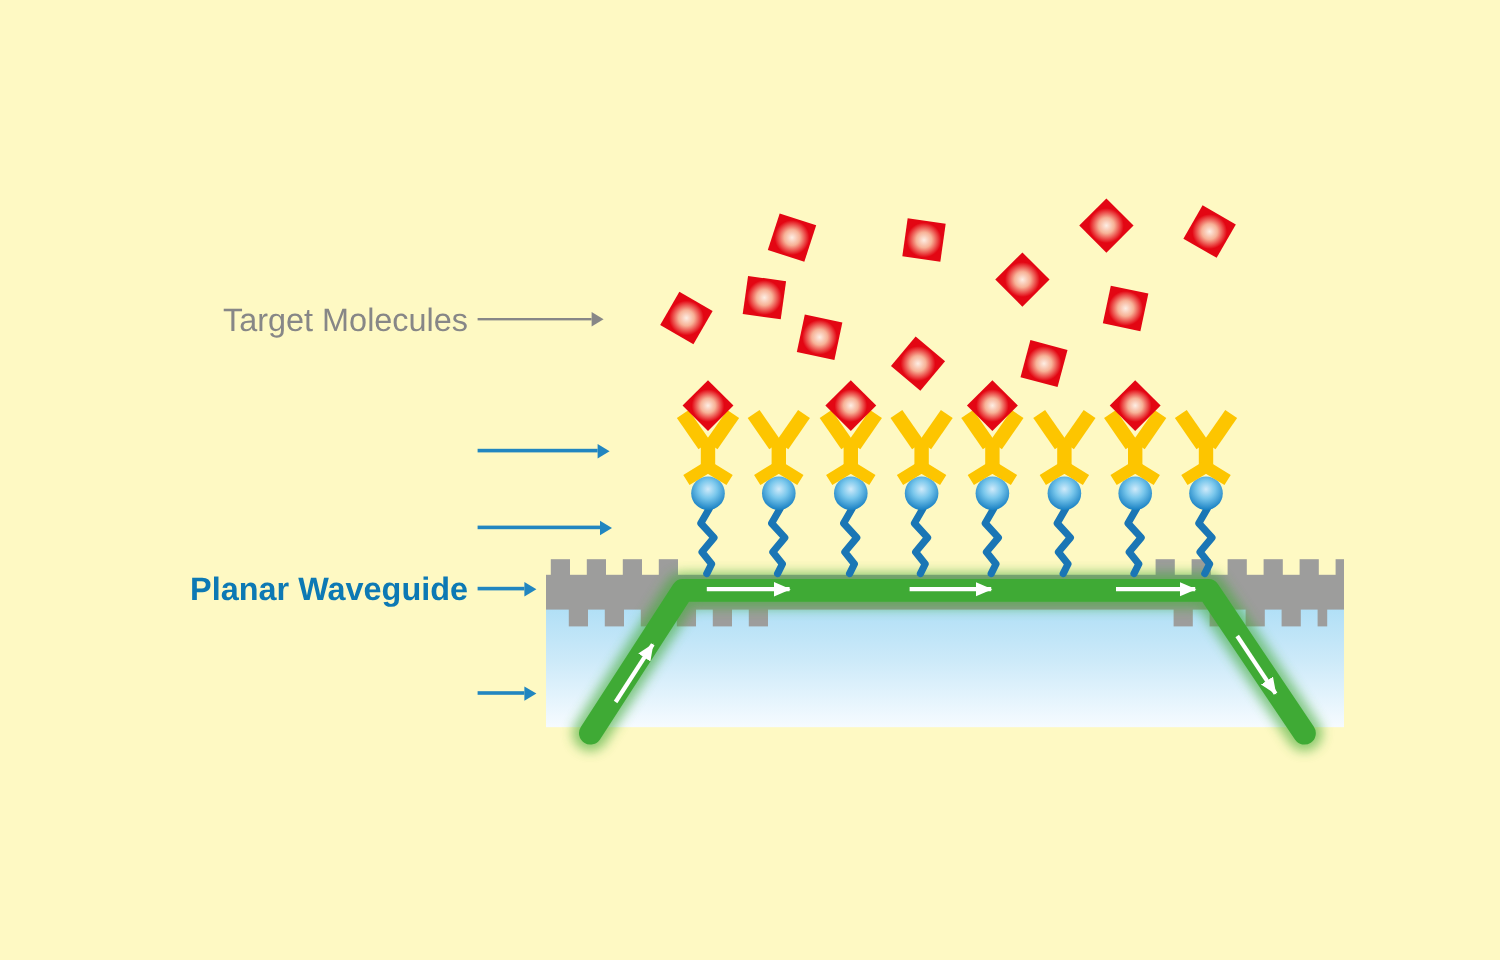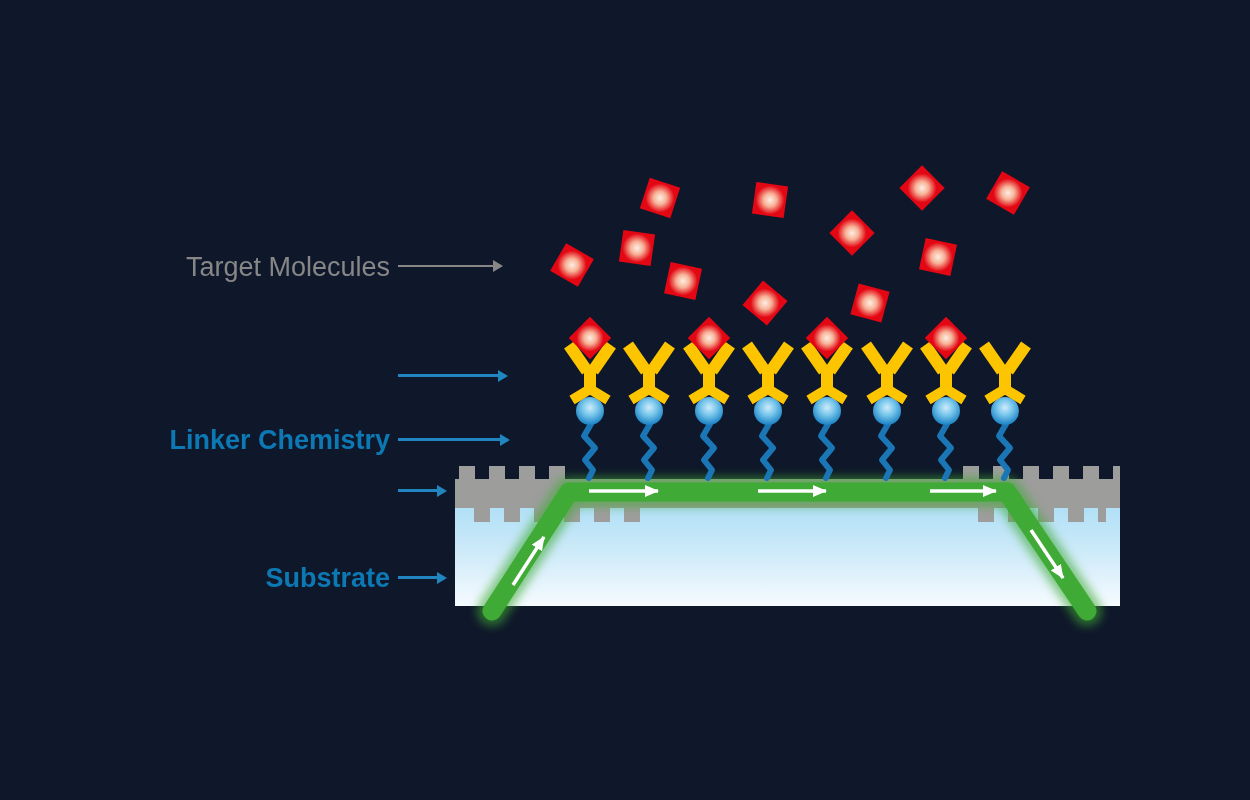--- a/index.html
+++ b/index.html
@@ -1,16 +1,16 @@
 <!DOCTYPE html>
 <html><head>
 <meta charset="utf-8">
 <style>
   html,body{margin:0;padding:0;background:#fff;}
-  .canvas{position:relative;width:1250px;height:800px;background:#0f172a;overflow:hidden;
+  .canvas{position:relative;width:1250px;height:800px;background:#fef9c3;overflow:hidden;
           font-family:"Liberation Sans",sans-serif;}
   svg.diagram{position:absolute;left:0;top:0;}
   .label{position:absolute;right:860px;font-size:27px;font-weight:bold;color:#0d79b4;
          white-space:nowrap;line-height:36px;text-align:right;}
   #label-target{color:#878787;font-weight:400;top:249px;}
   #label-bio{top:358px;}
   #label-linker{top:422px;}
   #label-planar{top:473px;line-height:37px;}
   #label-substrate{top:560px;}
   .larrow{position:absolute;left:398px;height:3px;background:#2186c0;}
@@ -198,22 +198,21 @@
         <rect x="854" y="287" width="32" height="32" transform="rotate(15 870 303)" fill="url(#molGrad)"></rect>
         <rect x="922" y="241" width="32" height="32" transform="rotate(12 938 257)" fill="url(#molGrad)"></rect>
       </g>
   </svg>
 
   <div class="label" id="label-target">Target Molecules</div>
   <span class="larrow gray" id="arrow-target"></span>
 
   <span class="larrow" id="arrow-bio"></span>
 
-  <div class="label" id="label-linker">Linker Chemistry</div>
   <span class="larrow" id="arrow-linker"></span>
 
   <div class="label" id="label-planar">
+    <div>Planar Waveguide</div>
   </div>
   <span class="larrow" id="arrow-planar"></span>
 
-  <div class="label" id="label-substrate">Substrate</div>
   <span class="larrow" id="arrow-substrate"></span>
 </div>
 
 </body></html>

